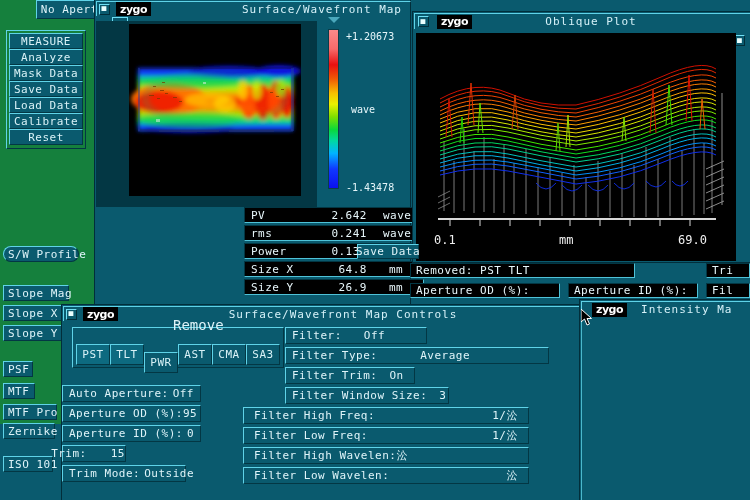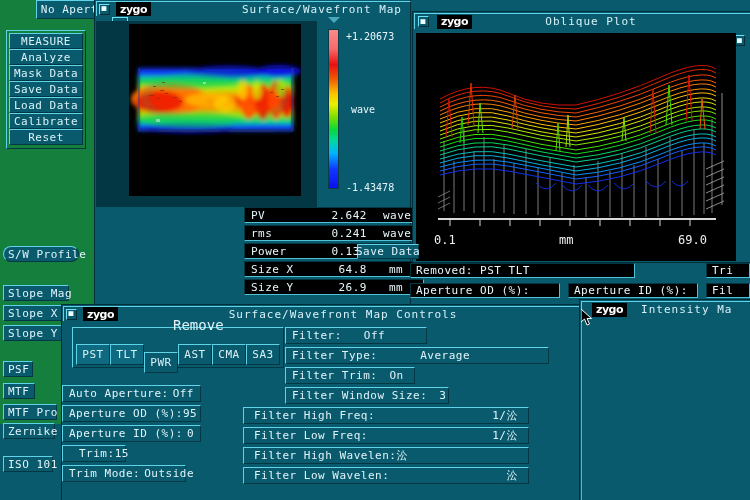--- a/index.html
+++ b/index.html
@@ -433,21 +433,21 @@
       <span>Off</span>
     </div>
     <div class="ctlbox" style="position:absolute;left:-1px;top:99px;width:139px;height:17px;padding:0 6px;justify-content:space-between;">
       <span>Aperture OD (%):</span>
       <span>95</span>
     </div>
     <div class="ctlbox" style="position:absolute;left:-1px;top:119px;width:139px;height:17px;padding:0 6px;justify-content:space-between;">
       <span>Aperture ID (%):</span>
       <span>0</span>
     </div>
-    <div class="ctlbox" style="position:absolute;left:-1px;top:139px;width:64px;height:17px;padding:0 16px;justify-content:space-between;">
+    <div class="ctlbox" style="position:absolute;left:-1px;top:139px;width:64px;height:17px;padding:0 0;justify-content:flex-end;gap:24px;">
       <span>Trim:</span>
       <span>15</span>
     </div>
     <div class="ctlbox" style="position:absolute;left:-1px;top:159px;width:124px;height:17px;padding:0 6px;gap:4px;">
       <span>Trim Mode:</span>
       <span>Outside</span>
     </div>
 
     <div class="ctlbox" style="position:absolute;left:222px;top:21px;width:142px;height:17px;padding:0 6px;gap:22px;">
       <span>Filter:</span>

